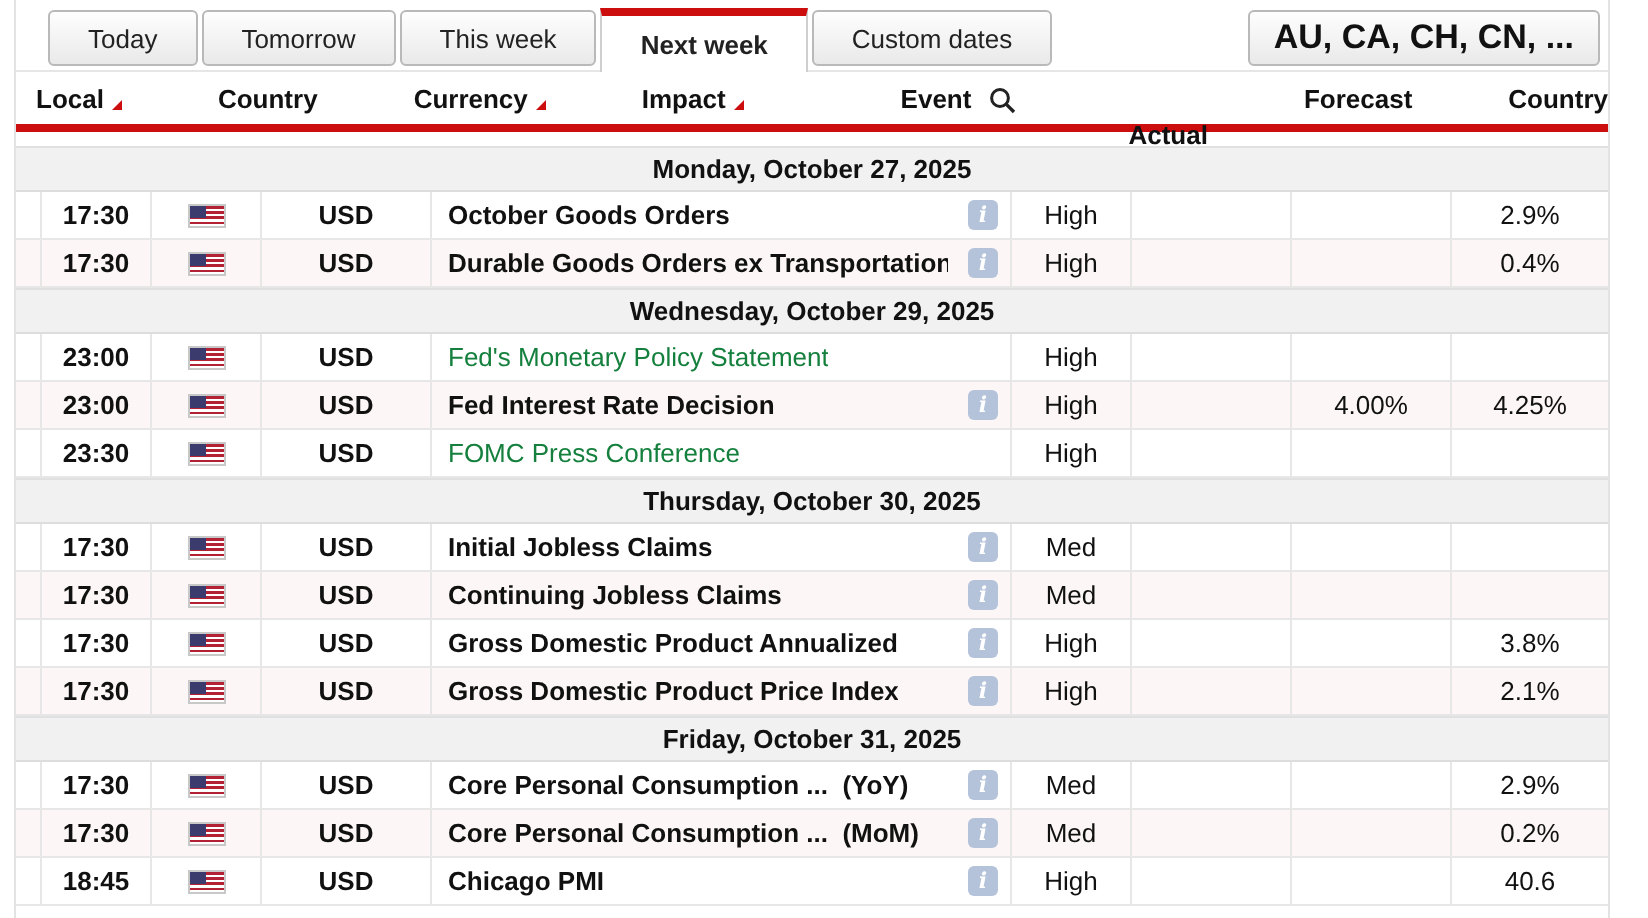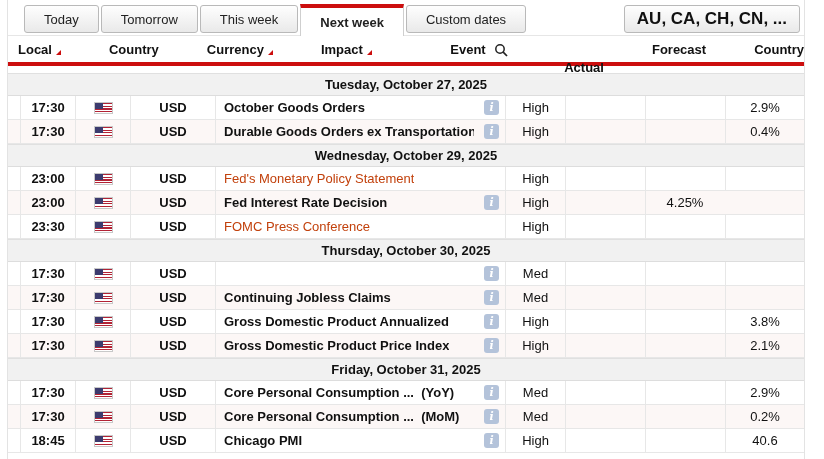--- a/index.html
+++ b/index.html
@@ -51,21 +51,21 @@
           border-right: 1px solid #e7e7e7; }
   .c-local    { width: 56px; font-weight: bold; border-left: 1px solid #e7e7e7; }
   .c-country  { width: 55px; }
   .c-currency { width: 85px; font-weight: bold; }
   .c-event    { width: 290px; justify-content: flex-start; padding-left: 8px; position: relative; }
   .c-impact   { width: 60px; }
   .c-actual   { width: 80px; }
   .c-forecast { width: 80px; }
   .c-previous { width: 78px; border-right: none; }
   .ev-label { font-weight: bold; white-space: pre; overflow: hidden; max-width: 250px; }
-  .ev-label.normal { font-weight: normal; color: #c2410c; }
+  .ev-label.normal { font-weight: normal; color: #15803d; }
 
   .flag { width: 19px; height: 12px; position: relative; display: inline-block;
           background: repeating-linear-gradient(to bottom, #b22234 0 1.3px, #ffffff 1.3px 2.6px);
           border: 1px solid #c8c8c8; }
   .flag::before { content: ""; position: absolute; left: 0; top: 0; width: 8px; height: 6px;
                   background: #3c3b6e; }
 
   .info { position: absolute; right: 6px; width: 15px; height: 15px; border-radius: 3px;
           background: #b4c3da; color: #fff; cursor: pointer;
           display: flex; align-items: center; justify-content: center;
@@ -117,21 +117,21 @@
     </div>
     <div class="hcell h-forecast">
       <span>Forecast</span>
     </div>
     <div class="hcell h-previous">
       <span>Country</span>
     </div>
   </div>
 
   <div class="tbody">
-      <div class="daterow">Tuesday, October 27, 2025</div>
+      <div class="daterow">Monday, October 27, 2025</div>
       <div class="row">
     <div class="cell c-local">17:30</div>
     <div class="cell c-country">
       <span class="flag"></span>
     </div>
     <div class="cell c-currency">USD</div>
     <div class="cell c-event">
       <span class="ev-label">October Goods Orders</span>
       <span class="info">i</span>
     </div>
@@ -176,20 +176,21 @@
     <div class="cell c-country">
       <span class="flag"></span>
     </div>
     <div class="cell c-currency">USD</div>
     <div class="cell c-event">
       <span class="ev-label">Fed Interest Rate Decision</span>
       <span class="info">i</span>
     </div>
     <div class="cell c-impact">High</div>
     <div class="cell c-actual"></div>
+    <div class="cell c-forecast">4.00%</div>
     <div class="cell c-previous">4.25%</div>
   </div>
       <div class="row">
     <div class="cell c-local">23:30</div>
     <div class="cell c-country">
       <span class="flag"></span>
     </div>
     <div class="cell c-currency">USD</div>
     <div class="cell c-event">
       <span class="ev-label normal">FOMC Press Conference</span>
@@ -201,20 +202,21 @@
     <div class="cell c-previous"></div>
   </div>
       <div class="daterow">Thursday, October 30, 2025</div>
       <div class="row">
     <div class="cell c-local">17:30</div>
     <div class="cell c-country">
       <span class="flag"></span>
     </div>
     <div class="cell c-currency">USD</div>
     <div class="cell c-event">
+      <span class="ev-label">Initial Jobless Claims</span>
       <span class="info">i</span>
     </div>
     <div class="cell c-impact">Med</div>
     <div class="cell c-actual"></div>
     <div class="cell c-forecast"></div>
     <div class="cell c-previous"></div>
   </div>
       <div class="row alt">
     <div class="cell c-local">17:30</div>
     <div class="cell c-country">

